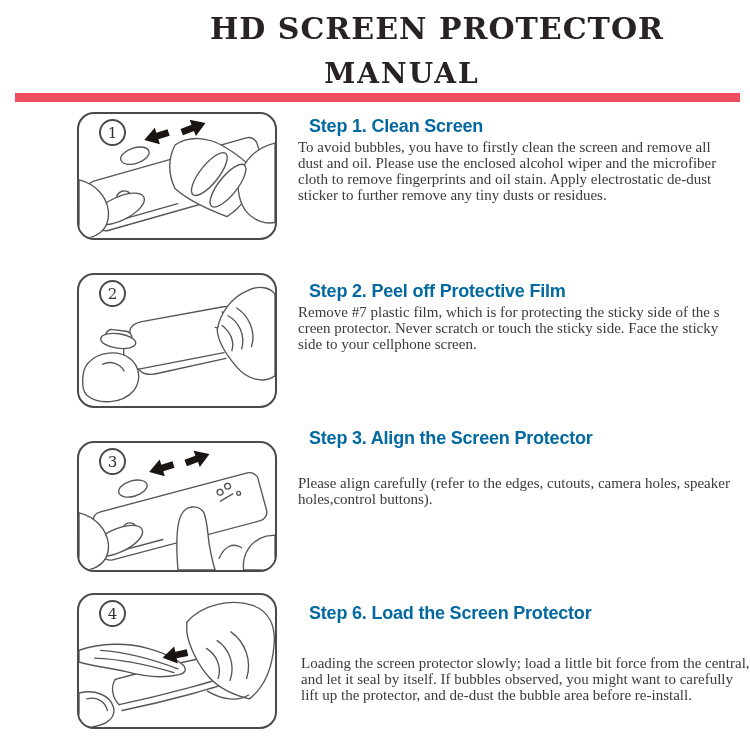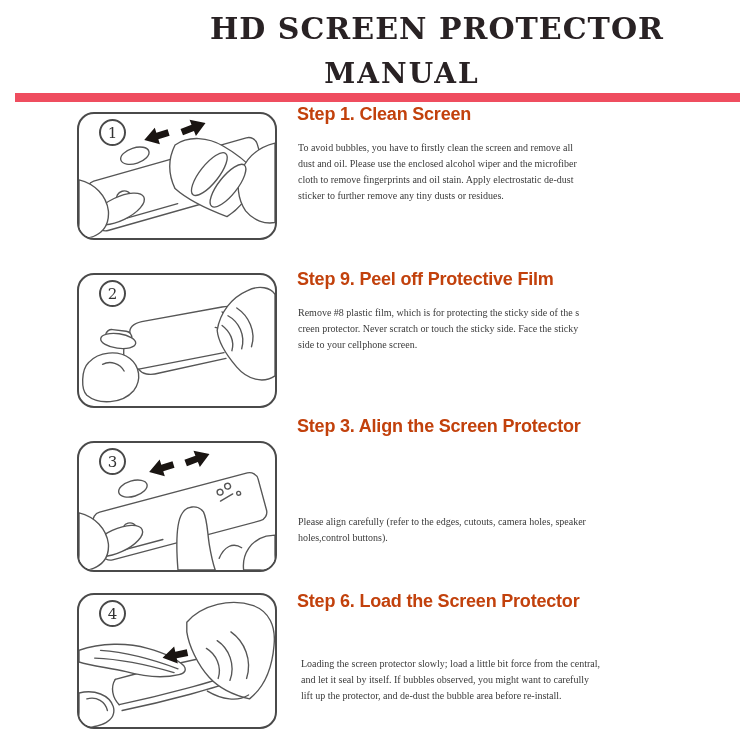--- a/index.html
+++ b/index.html
@@ -25,35 +25,35 @@
   .step3 .illus { top:441px; height:131px; }
   .step4 .illus { top:593px; height:136px; }
   .illus svg.art { position:absolute; left:0; top:0; width:100%; height:100%; }
   .badge {
     position:absolute; left:20px; top:5px; width:27px; height:27px; background:#fff;
     border:2px solid #4a4a4a; border-radius:50%; box-sizing:border-box;
     display:flex; align-items:center; justify-content:center;
     font-family:"DejaVu Serif", serif; font-size:15px; color:#333;
   }
   .step-heading {
-    position:absolute; left:297px; margin:0; font-size:18px; font-weight:bold;
-    color:#c2410c; letter-spacing:-0.2px; font-family:"Liberation Sans", sans-serif;
+    position:absolute; left:297px; margin:12px; font-size:18px; font-weight:bold;
+    color:#0369a1; letter-spacing:-0.2px; font-family:"Liberation Sans", sans-serif;
   }
   .step1 .step-heading { top:104px; }
   .step2 .step-heading { top:269px; }
   .step3 .step-heading { top:416px; }
   .step4 .step-heading { top:591px; }
   .step-body {
     position:absolute; left:298px; margin:0; width:450px;
-    font-family:"Liberation Serif", serif; font-size:10px; line-height:15.9px;
+    font-family:"Liberation Serif", serif; font-size:15px; line-height:15.9px;
     color:#3a3a3a; white-space:pre-line;
   }
   .step1 .step-body { top:140px; }
   .step2 .step-body { top:305px; }
-  .step3 .step-body { top:476px;margin-top:38px; }
+  .step3 .step-body { top:476px; }
   .step4 .step-body { top:656px; left:301px; }
 
   .art path, .art rect, .art circle, .art ellipse, .art line {
     stroke:#565656; stroke-width:1.4; fill:none; stroke-linecap:round; stroke-linejoin:round;
   }
   .art .wfill { fill:#ffffff; }
   .art .arrows use, .art use.arrow { fill:#1a1512; stroke:none; }
 </style>
 </head>
 <body>
@@ -124,22 +124,22 @@
           <path class="wfill" d="M10,90 C20,79 40,77 52,86 C62,94 64,108 56,119 C44,133 20,134 8,124 C2,118 2,98 10,90 Z"></path>
           <path d="M24,92 C32,88 42,91 46,99"></path>
         </g>
         <g>
           <path class="wfill" d="M141,57 C144,38 156,23 172,16 C184,10 196,13 200,20 L200,104 C188,112 172,108 161,95 C150,82 142,70 141,57 Z"></path>
           <path d="M152,42 C163,48 170,62 166,76 M161,34 C173,42 181,58 176,74 M146,52 C154,58 159,68 156,78"></path>
         </g>
       </svg>
       <div class="badge">2</div>
     </div>
-    <h2 class="step-heading">Step 9. Peel off Protective Film</h2>
-    <p class="step-body">Remove #8 plastic film, which is for protecting the sticky side of the s
+    <h2 class="step-heading">Step 2. Peel off Protective Film</h2>
+    <p class="step-body">Remove #7 plastic film, which is for protecting the sticky side of the s
 creen protector. Never scratch or touch the sticky side. Face the sticky
 side to your cellphone screen.</p>
   </section>
 
   
   <section class="step step3">
     <div class="illus">
       <svg class="art" viewBox="0 0 200 131" preserveAspectRatio="none">
         <g transform="rotate(-15 100 76)">
           <rect class="wfill" x="16" y="51" width="174" height="51" rx="9"></rect>

